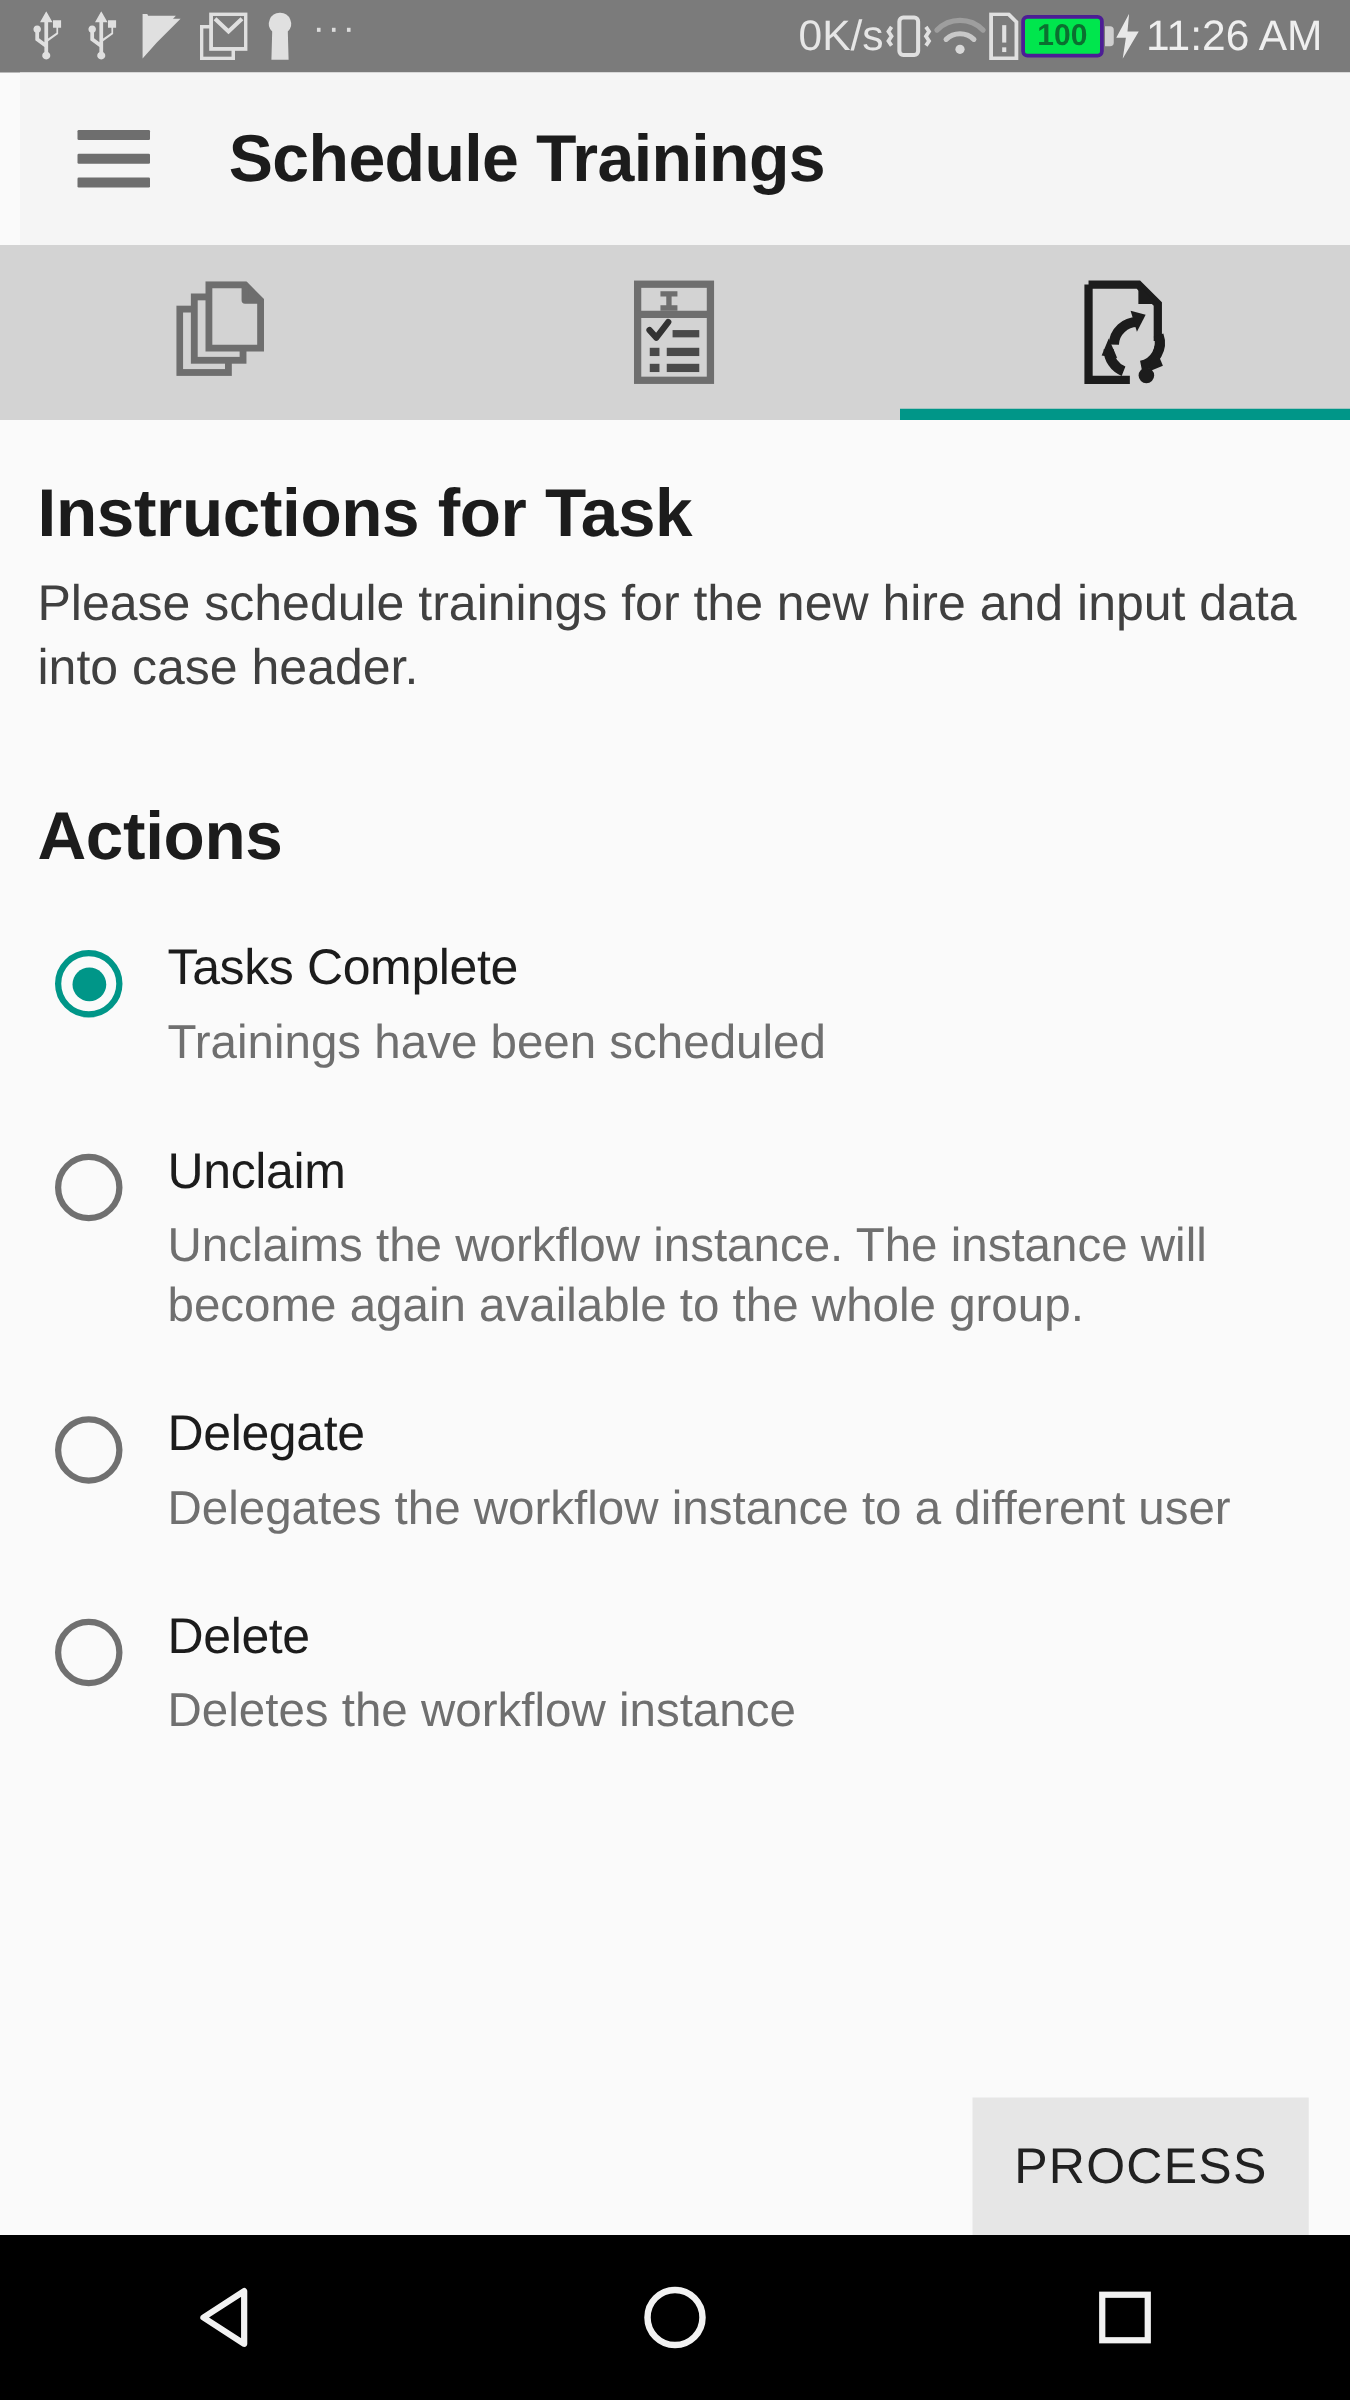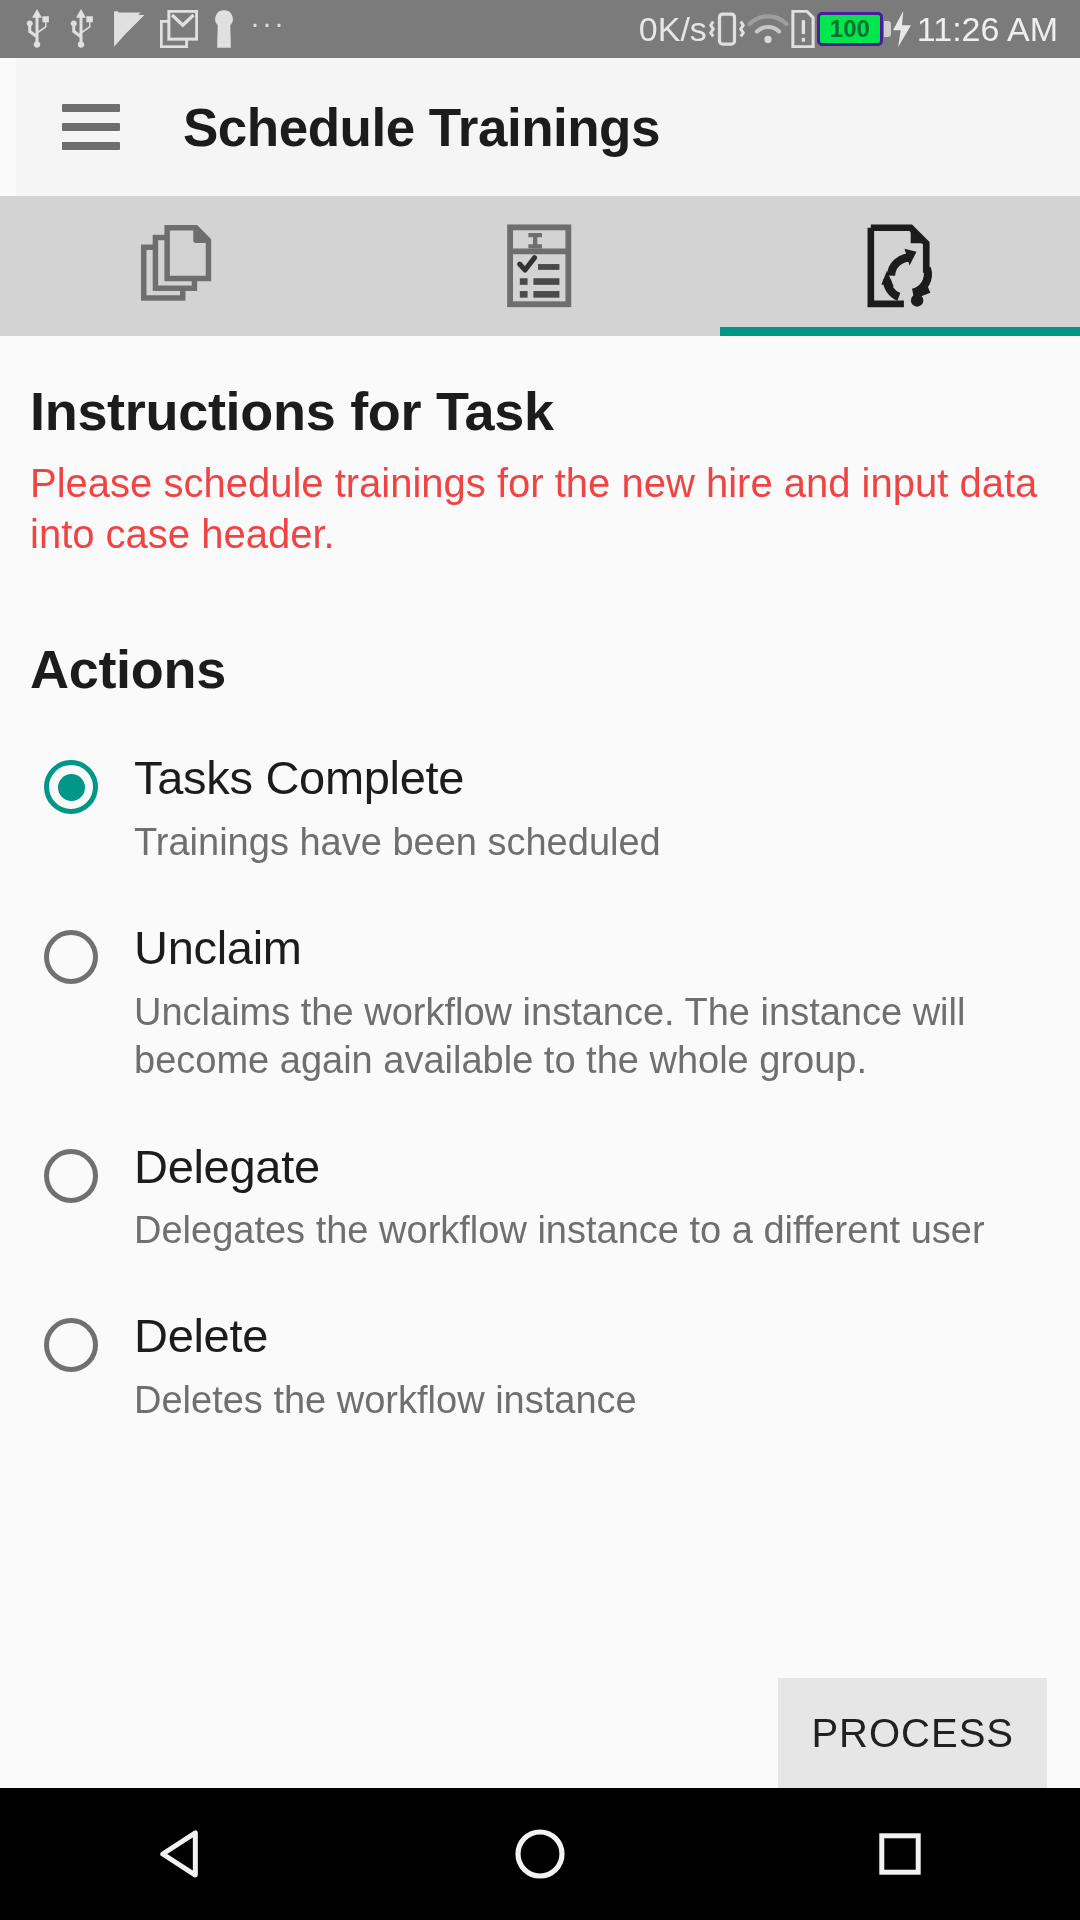--- a/index.html
+++ b/index.html
@@ -61,40 +61,40 @@
   
   .content {
     position:absolute; top:336px; left:0; width:1080px; height:1452px;
     background:#fafafa; padding:0 30px; overflow:hidden;
   }
   .sec-title {
     font-size:54px; font-weight:bold; color:#1c1c1c; letter-spacing:-0.3px;
   }
   .instr-title { margin-top:44px; }
   .instr-body {
-    margin-top:16px; font-size:40px; color:#ef4444; line-height:1.28;
+    margin-top:16px; font-size:40px; color:#404040; line-height:1.28;
     max-width:1010px;
   }
   .actions-title { margin-top:78px; }
 
   .opt-list { margin-top:52px; }
   .opt { display:flex; align-items:flex-start; padding-left:14px; cursor:pointer; }
   .opt + .opt { margin-top:56px; }
   .radio {
     width:54px; height:54px; border-radius:50%;
     border:5px solid #707070; flex:0 0 auto; margin-top:8px;
     display:flex; align-items:center; justify-content:center;
     background:transparent;
   }
   .radio.checked { border-color:#009688; }
   .radio.checked::after {
     content:""; width:27px; height:27px; border-radius:50%; background:#009688;
   }
   .opt-texts { margin-left:36px; }
-  .opt-label { font-size:47px; color:#1c1c1c; line-height:1.1; letter-spacing:-0.3px; }
+  .opt-label { font-size:40px; color:#1c1c1c; line-height:1.1; letter-spacing:-0.3px; }
   .opt-desc {
     margin-top:14px; font-size:38px; color:#6f6f6f; line-height:1.27; max-width:920px;
   }
 
   
   .process-btn {
     position:absolute; right:33px; bottom:-1px;
     background:#e6e6e6; color:#212121;
     font-size:40px; letter-spacing:1px; font-weight:normal;
     padding:33px 33px; min-width:268px; text-align:center;

